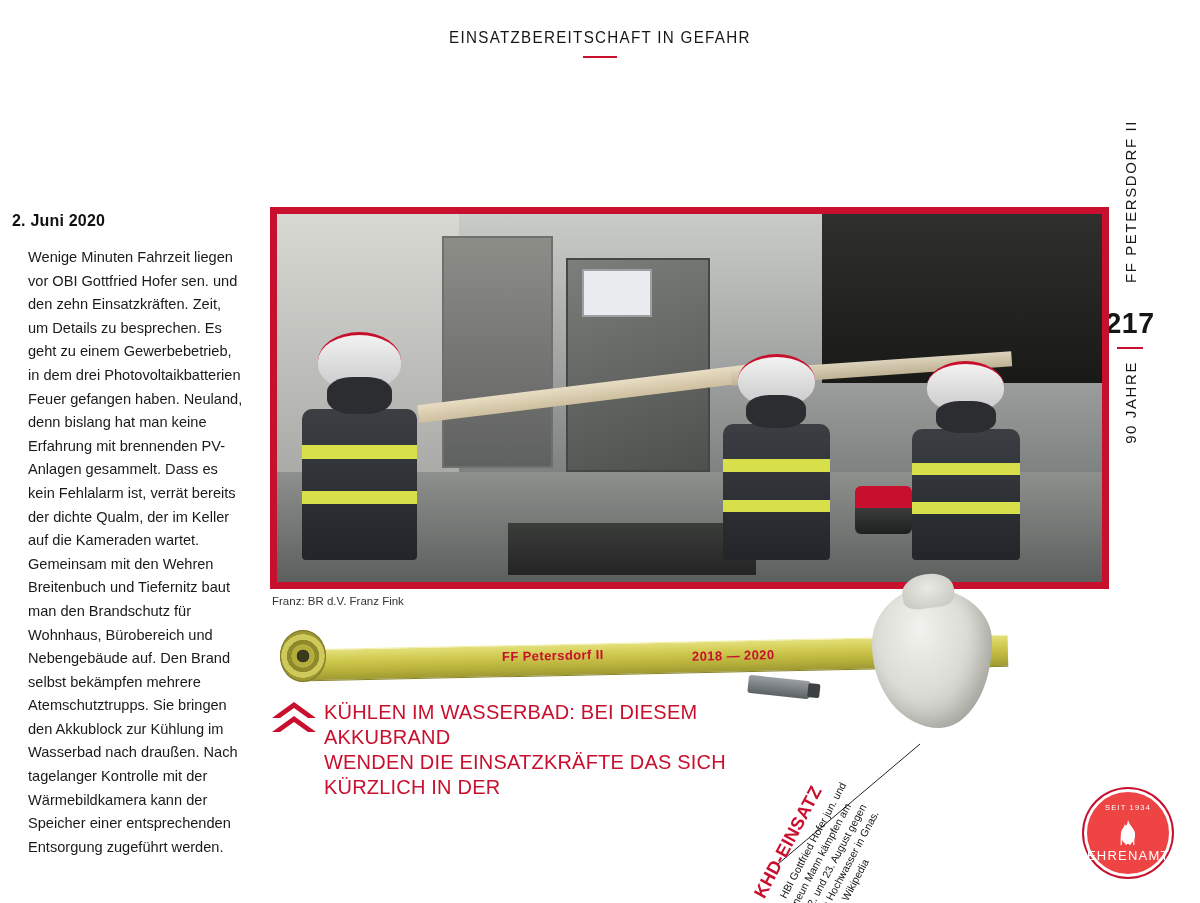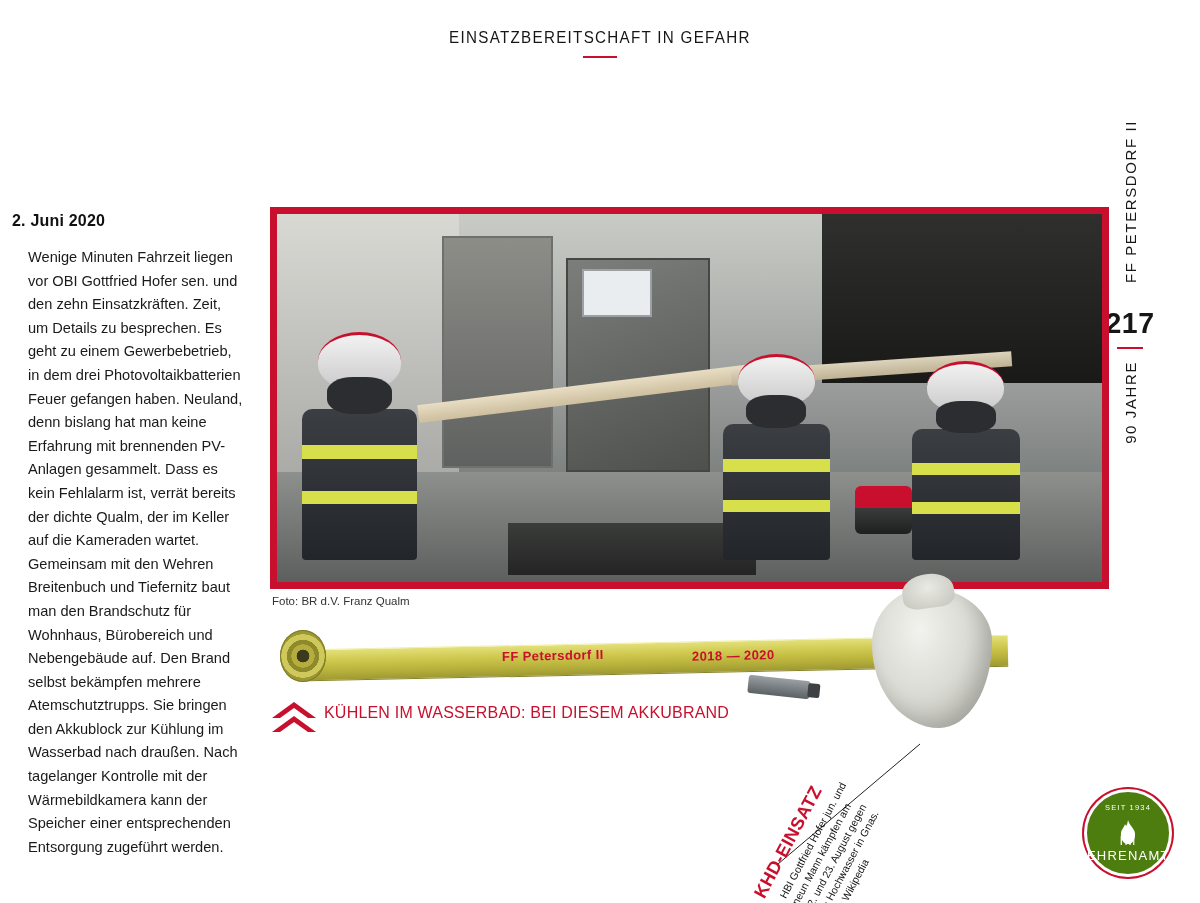--- a/index.html
+++ b/index.html
@@ -308,21 +308,21 @@
   .chev {
     position: absolute;
     left: 0;
     top: 0;
     width: 44px;
     height: 38px;
   }
   .caption-text {
     margin-left: 0;
     padding-left: 52px;
-    font-size: 16px;
+    font-size: 20px;
     line-height: 25px;
     color: #c8102e;
     letter-spacing: 0.2px;
   }
   .caption-text .l2, .caption-text .l3 { padding-left: 0; display: block; }
   .caption-line1 { display: block; }
 
   
   .khd {
     position: absolute;
@@ -361,21 +361,21 @@
   .khd-body div { white-space: nowrap; }
 
   
   .seal {
     position: absolute;
     right: 28px;
     bottom: 26px;
     width: 82px;
     height: 82px;
     border-radius: 50%;
-    background: #4d7c0f;
+    background: #ef4444;
     border: 3px solid #fff;
     box-shadow: 0 0 0 2px #c8102e;
     color: #fff;
     text-align: center;
   }
   .seal .seal-top {
     position: absolute;
     top: 11px; left: 0; width: 100%;
     font-size: 7.5px; letter-spacing: 1.2px;
   }
@@ -449,38 +449,39 @@
       <div class="body">
         <div class="stripe" style="top:26%"></div>
         <div class="stripe" style="top:56%"></div>
       </div>
       <div class="helmet"></div>
       <div class="mask"></div>
     </div>
     <div class="ph-vac"></div>
   </div>
 </div>
-<div class="photo-credit">Foto: BR d.V. Franz Qualm</div>
+<div class="photo-credit">Franz: BR d.V. Franz Fink</div>
 
 <div class="hose-area">
   <div class="hose"></div>
   <div class="hose-roll"></div>
   <div class="hose-label">FF Petersdorf II</div>
   <div class="hose-label" style="left:420px;">2018 — 2020</div>
   <div class="nozzle"></div>
   <div class="sandbag"></div>
 </div>
 
 <div class="caption">
   <svg class="chev" viewBox="0 0 44 38">
     <polygon points="22,2 44,18 36,18 22,8 8,18 0,18" fill="#c8102e"></polygon>
     <polygon points="22,16 44,32 36,32 22,22 8,32 0,32" fill="#c8102e"></polygon>
   </svg>
   <div class="caption-text">
     <span class="caption-line1">KÜHLEN IM WASSERBAD: BEI DIESEM AKKUBRAND</span>
+    <span class="l2">WENDEN DIE EINSATZKRÄFTE DAS SICH KÜRZLICH IN DER</span>
   </div>
 </div>
 
 <div class="khd">
   <svg class="khd-leader" viewBox="0 0 170 130">
     <line x1="8" y1="122" x2="150" y2="2" stroke="#222" stroke-width="1"></line>
   </svg>
   <div class="khd-rot" style="left:8px; top:150px;">
     <div class="khd-title">KHD-EINSATZ</div>
   </div>

